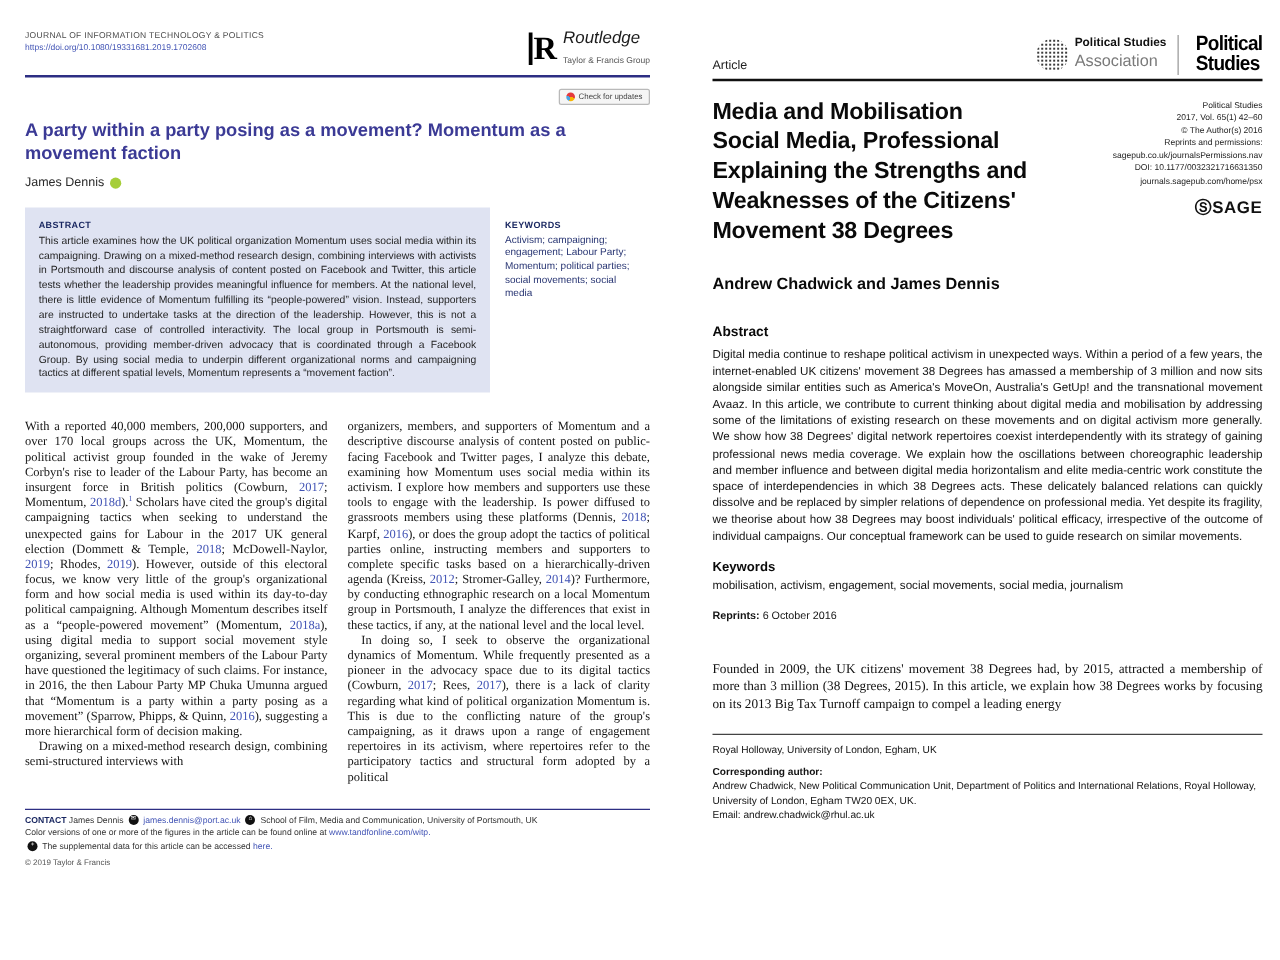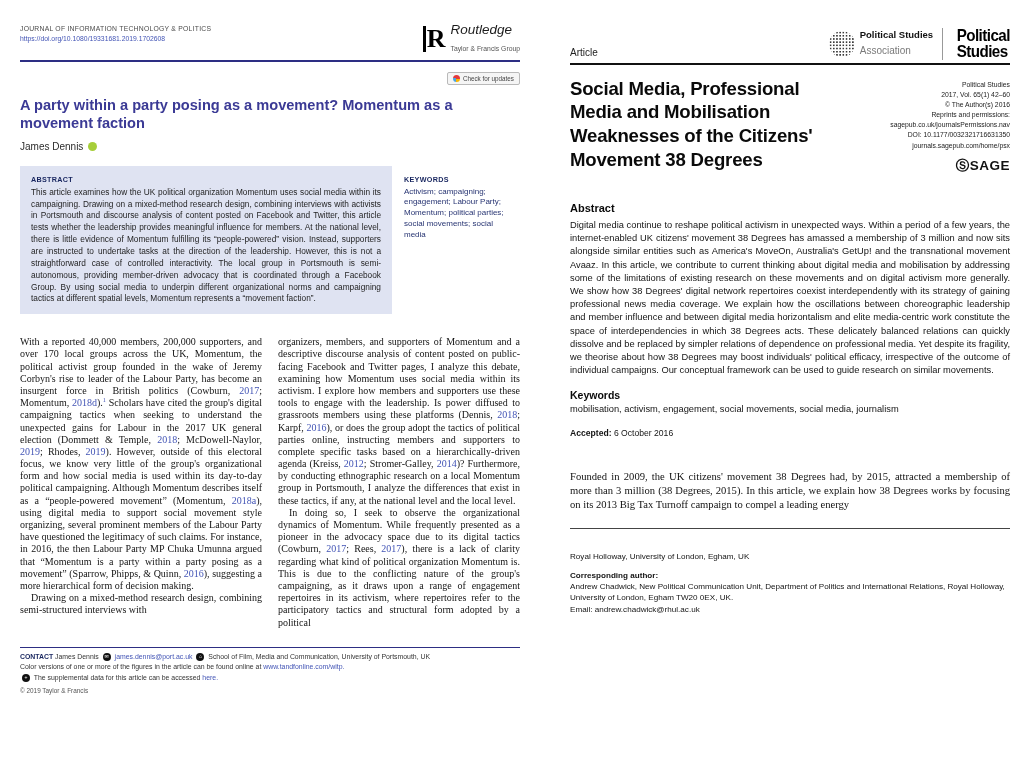--- a/index.html
+++ b/index.html
@@ -41,37 +41,37 @@
   .copyright { margin-top:2px; font-size:6.4px; color:#555; }
 
   
   .page-right { position:absolute; left:570px; top:28px; width:440px; }
   .rp-header { display:flex; justify-content:space-between; align-items:flex-end; }
   .article-label { font-size:10px; color:#222; padding-bottom:2px; }
   .rp-logos { display:flex; align-items:center; }
   .psa-globe { width:26px; height:26px; border-radius:50%; background-image:radial-gradient(#3a3a3a 0.9px, transparent 1.15px); background-size:3.2px 3.2px; }
   .psa-text { margin-left:5px; line-height:1.1; }
   .psa-name { font-size:9.5px; font-weight:bold; color:#111; }
-  .psa-sub { font-size:10px; color:#7a7a7a;margin-top:16px; }
+  .psa-sub { font-size:13px; color:#7a7a7a;margin-top:16px; }
   .logo-divider { width:1px; height:32px; background:#999; margin:0 9px; }
   .wordmark { font-size:16.5px; font-weight:bold; letter-spacing:-0.6px; line-height:.95; color:#000; transform:scaleX(.92); transform-origin:right; }
   .rp-rule { height:1.5px; background:#111; margin-top:3px; }
   .rp-main { display:flex; justify-content:space-between; margin-top:12px; }
   .rp-title { width:292px; font-size:18.6px; font-weight:bold; color:#0a0a0a; line-height:1.28; letter-spacing:-0.2px; }
   .rp-meta { width:142px; text-align:right; font-size:6.8px; color:#222; line-height:1.5; padding-top:3px; }
   .sage-logo { margin-top:5px; font-size:13.5px; font-weight:bold; color:#111; letter-spacing:.5px; }
   .rp-authors { margin-top:24px; font-size:13px; font-weight:bold; color:#0a0a0a; }
   .rp-abs-head { margin-top:26px; font-size:11px; font-weight:bold; color:#0a0a0a; }
   .rp-abs-text { margin-top:5px; font-size:9.3px; line-height:1.42; text-align:justify; color:#141414; }
   .rp-kw-head { margin-top:12px; font-size:10.5px; font-weight:bold; color:#0a0a0a; }
   .rp-kw-text { margin-top:3px; font-size:9.3px; color:#141414; }
   .rp-accepted { margin-top:14px; font-size:8.6px; color:#141414; }
   .rp-accepted b { font-weight:bold; }
   .rp-bodytext { margin-top:32px; font-family:"Liberation Serif", serif; font-size:10.6px; line-height:1.32; text-align:justify; color:#111; }
-  .rp-footer { margin-top:16px; border-top:1px solid #444; padding-top:22px; font-size:8.1px; color:#141414; line-height:1.4; }
+  .rp-footer { margin-top:16px; border-top:1px solid #444; padding-top:6px; font-size:8.1px; color:#141414; line-height:1.4; }
   .corr-head { font-weight:bold; margin-top:7px; }
 </style>
 </head>
 <body>
 
 <div class="page-left">
   <div class="lp-header">
     <div>
       <div class="journal-name">JOURNAL OF INFORMATION TECHNOLOGY &amp; POLITICS</div>
       <a class="doi-link">https://doi.org/10.1080/19331681.2019.1702608</a>
@@ -154,48 +154,50 @@
       <span class="wordmark">
           <div>Political</div>
           <div>Studies</div>
         </span>
     </div>
   </div>
   <div class="rp-rule"></div>
 
   <div class="rp-main">
     <div class="rp-title">
+        <div>Media and Mobilisation</div>
         <div>Social Media, Professional</div>
-        <div>Media and Mobilisation</div>
+        <div>Explaining the Strengths and</div>
         <div>Weaknesses of the Citizens'</div>
         <div>Movement 38 Degrees</div>
       </div>
     <div class="rp-meta">
       <div>
           <div>Political Studies</div>
           <div>2017, Vol. 65(1) 42–60</div>
           <div>© The Author(s) 2016</div>
           <div>Reprints and permissions:</div>
           <div>sagepub.co.uk/journalsPermissions.nav</div>
           <div>DOI: 10.1177/0032321716631350</div>
           <div>journals.sagepub.com/home/psx</div>
         </div>
       <div class="sage-logo">ⓈSAGE</div>
     </div>
   </div>
 
+  <div class="rp-authors">Andrew Chadwick and James Dennis</div>
 
   <div class="rp-abs-head">Abstract</div>
   <div class="rp-abs-text">Digital media continue to reshape political activism in unexpected ways. Within a period of a few years, the internet-enabled UK citizens' movement 38 Degrees has amassed a membership of 3 million and now sits alongside similar entities such as America's MoveOn, Australia's GetUp! and the transnational movement Avaaz. In this article, we contribute to current thinking about digital media and mobilisation by addressing some of the limitations of existing research on these movements and on digital activism more generally. We show how 38 Degrees' digital network repertoires coexist interdependently with its strategy of gaining professional news media coverage. We explain how the oscillations between choreographic leadership and member influence and between digital media horizontalism and elite media-centric work constitute the space of interdependencies in which 38 Degrees acts. These delicately balanced relations can quickly dissolve and be replaced by simpler relations of dependence on professional media. Yet despite its fragility, we theorise about how 38 Degrees may boost individuals' political efficacy, irrespective of the outcome of individual campaigns. Our conceptual framework can be used to guide research on similar movements.</div>
 
   <div class="rp-kw-head">Keywords</div>
   <div class="rp-kw-text">mobilisation, activism, engagement, social movements, social media, journalism</div>
 
   <div class="rp-accepted">
-    <b>Accepted:</b>
+    <b>Reprints:</b>
     <span>6 October 2016</span>
   </div>
 
   <div class="rp-bodytext">Founded in 2009, the UK citizens' movement 38 Degrees had, by 2015, attracted a membership of more than 3 million (38 Degrees, 2015). In this article, we explain how 38 Degrees works by focusing on its 2013 Big Tax Turnoff campaign to compel a leading energy</div>
 
   <div class="rp-footer">
     <div>Royal Holloway, University of London, Egham, UK</div>
     <div class="corr-head">Corresponding author:</div>
     <div>Andrew Chadwick, New Political Communication Unit, Department of Politics and International Relations, Royal Holloway, University of London, Egham TW20 0EX, UK.</div>
     <div>Email: andrew.chadwick@rhul.ac.uk</div>

